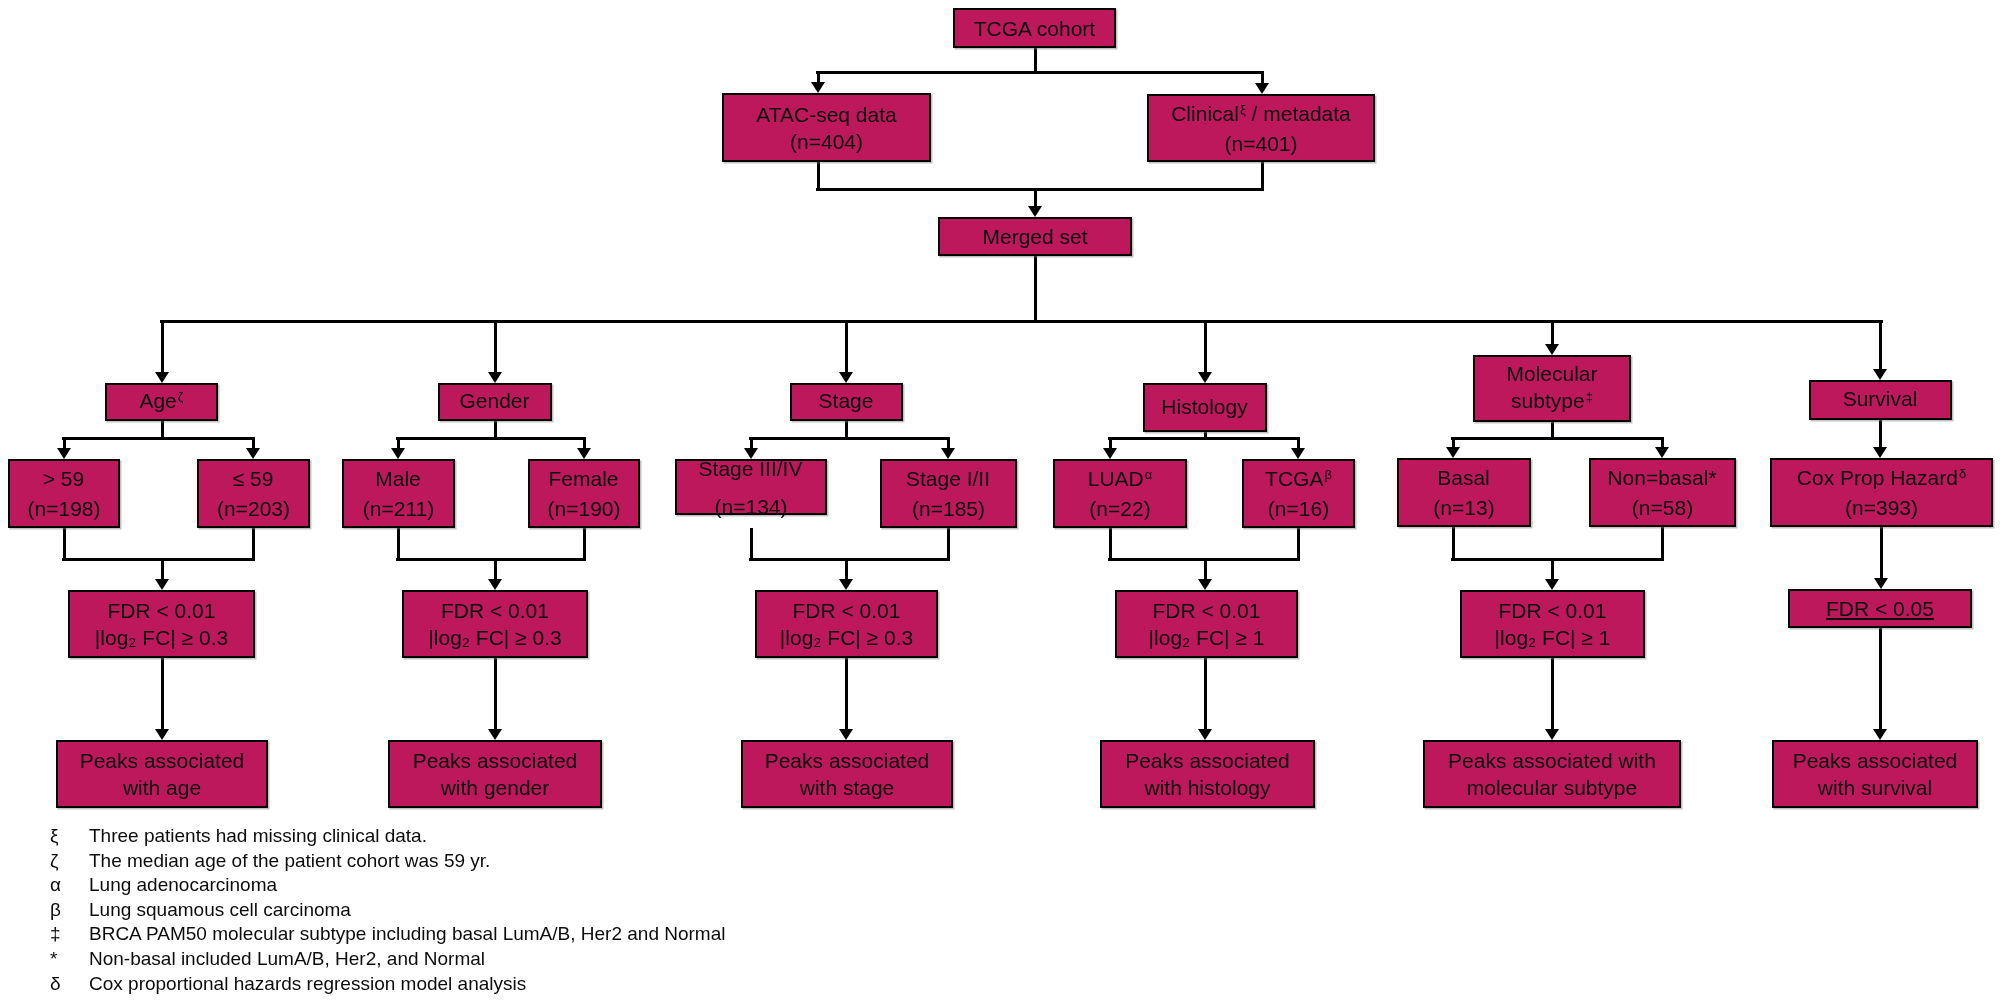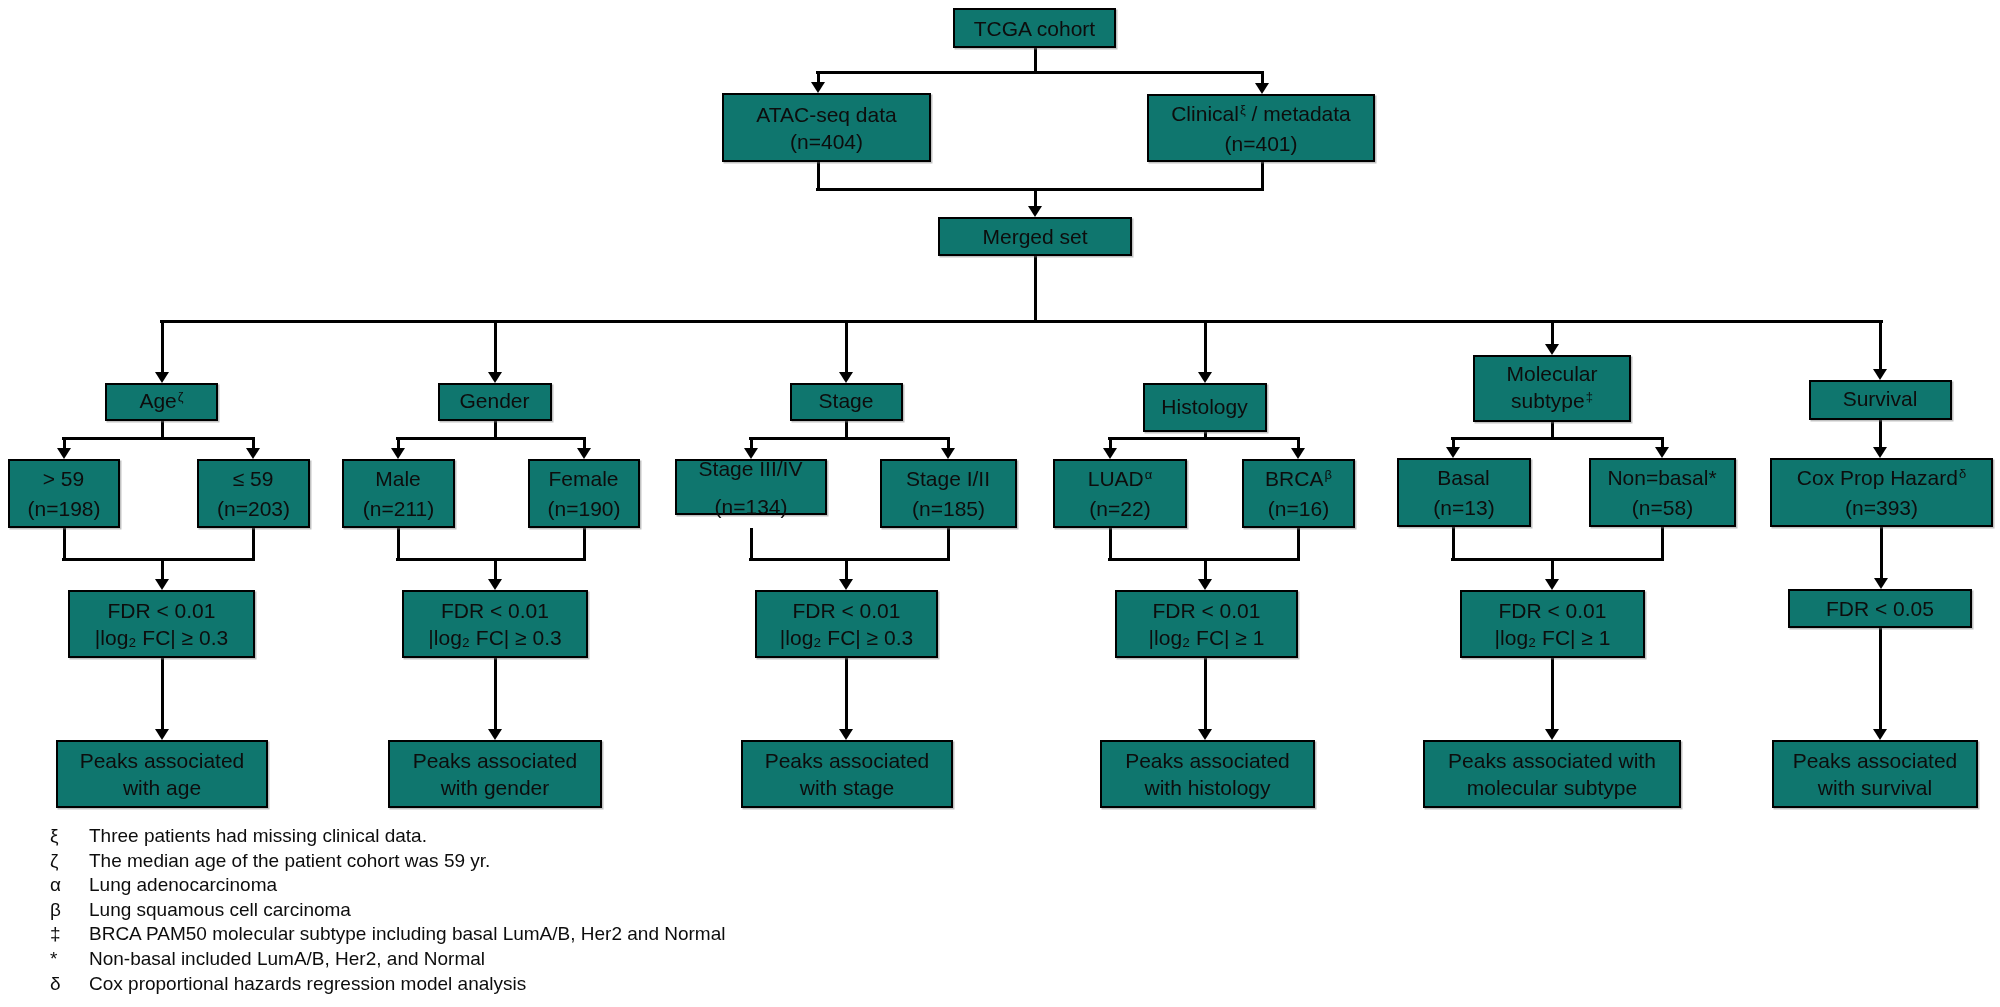--- a/index.html
+++ b/index.html
@@ -1,21 +1,21 @@
 <!DOCTYPE html>
 <html><head>
 <meta charset="utf-8">
 <style>
   html,body{margin:0;padding:0;background:#ffffff;}
   #canvas{
     position:relative;width:2000px;height:1007px;background:#ffffff;overflow:hidden;
     font-family:"Liberation Sans","DejaVu Sans",sans-serif;color:#0d0d0d;
   }
   .box{
-    position:absolute;box-sizing:border-box;background:#0f766e;border:2px solid #000000;
+    position:absolute;box-sizing:border-box;background:#be185d;border:2px solid #000000;
     display:flex;flex-direction:column;justify-content:center;align-items:center;
     text-align:center;font-size:21px;line-height:27px;z-index:2;
     box-shadow:1.5px 1.5px 0 rgba(120,120,120,.45);
   }
   .bl{white-space:nowrap;}
   .sup{font-size:13px;position:relative;top:-7px;margin-left:1px;}
   .vline,.hline{position:absolute;background:#000000;z-index:1;}
   .vline{width:3px;}
   .hline{height:3px;}
   .ahead{
@@ -112,21 +112,21 @@
   </div>
 
   <div class="box" style="left:1143px;top:383px;width:124px;height:49px;">
     <div class="bl"><span>Histology</span><span class="sup"></span></div>
   </div>
   <div class="box" style="left:1053px;top:459px;width:134px;height:69px;">
     <div class="bl"><span>LUAD</span><span class="sup">α</span></div>
     <div class="bl">(n=22)</div>
   </div>
   <div class="box" style="left:1242px;top:459px;width:113px;height:69px;">
-    <div class="bl"><span>BRCA</span><span class="sup">β</span></div>
+    <div class="bl"><span>TCGA</span><span class="sup">β</span></div>
     <div class="bl">(n=16)</div>
   </div>
   <div class="box" style="left:1115px;top:590px;width:183px;height:68px;">
     <div class="bl">FDR &lt; 0.01</div>
     <div class="bl">|log₂ FC| ≥ 1</div>
   </div>
   <div class="box" style="left:1100px;top:740px;width:215px;height:68px;">
     <div class="bl">Peaks associated</div>
     <div class="bl">with histology</div>
   </div>
@@ -152,21 +152,21 @@
     <div class="bl">molecular subtype</div>
   </div>
 
   <div class="box" style="left:1809px;top:380px;width:143px;height:40px;">
     <div class="bl"><span>Survival</span><span class="sup"></span></div>
   </div>
   <div class="box" style="left:1770px;top:458px;width:223px;height:69px;">
     <div class="bl"><span>Cox Prop Hazard</span><span class="sup">δ</span></div>
     <div class="bl">(n=393)</div>
   </div>
-  <div class="box" style="left:1788px;top:589px;width:184px;height:39px;">
+  <div class="box" style="left:1788px;top:589px;width:184px;height:39px;text-decoration:underline;">
     <div class="bl">FDR &lt; 0.05</div>
   </div>
   <div class="box" style="left:1772px;top:740px;width:206px;height:68px;">
     <div class="bl">Peaks associated</div>
     <div class="bl">with survival</div>
   </div>
 
   <div class="footnotes">
     <div class="fnrow">
         <span class="fnsym">ξ</span>

